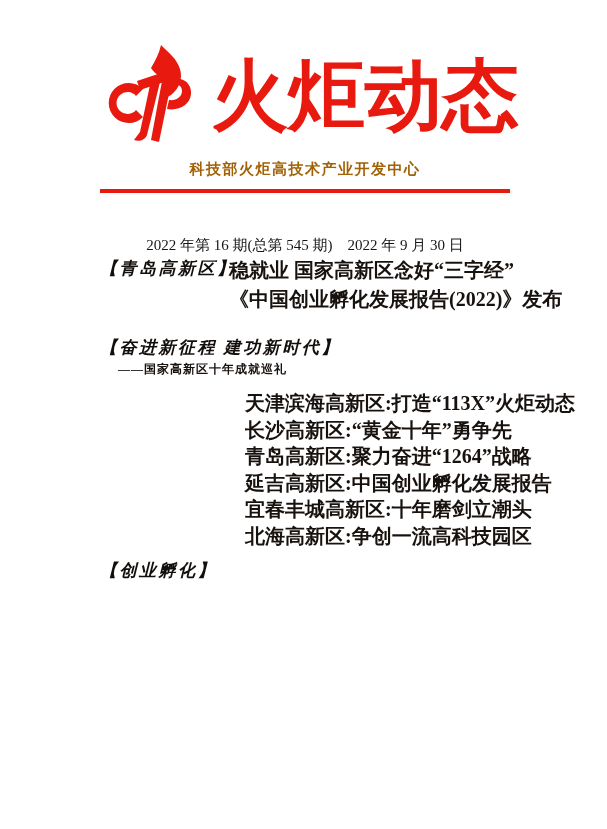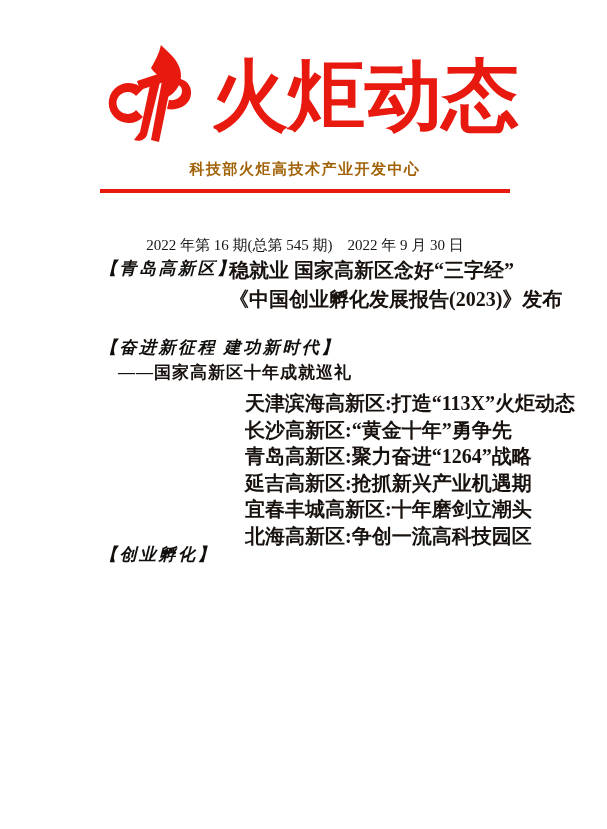--- a/index.html
+++ b/index.html
@@ -85,27 +85,27 @@
   }
   .items .item { white-space: nowrap; }
   #s1-label { top: 257px; }
   #s1-items { left: 229px; top: 256px; line-height: 29px; }
   #s2-label { top: 336px; }
   #s2-sub {
     position: absolute;
     left: 118px;
     top: 361px;
     font-weight: 700;
-    font-size: 17px;
+    font-size: 12px;
     letter-spacing: 1px;
     color: #18120f;
     white-space: nowrap;
   }
   #s2-items { left: 245px; top: 390px; line-height: 26.6px; }
-  #s3-label { top: 543px; font-style: italic; }
+  #s3-label { top: 559px; font-style: italic; }
   #s3-items { left: 228px; top: 559px; line-height: 29px; }
 </style>
 </head>
 <body>
 
 <div class="page">
 
   <svg class="logo" viewBox="0 0 100 108" aria-hidden="true">
     <g fill="currentColor">
 
@@ -127,29 +127,29 @@
 
   <div class="org-line">科技部火炬高技术产业开发中心</div>
 
   <div class="red-rule"></div>
 
   <div class="issue-line">2022 年第 16 期(总第 545 期)　2022 年 9 月 30 日</div>
 
   <div class="sec-label" id="s1-label">【青岛高新区】</div>
   <div class="items" id="s1-items">
     <div class="item">稳就业 国家高新区念好“三字经”</div>
-    <div class="item">《中国创业孵化发展报告(2023)》发布</div>
+    <div class="item">《中国创业孵化发展报告(2022)》发布</div>
   </div>
 
   <div class="sec-label" id="s2-label">【奋进新征程 建功新时代】</div>
   <div id="s2-sub">——国家高新区十年成就巡礼</div>
   <div class="items" id="s2-items">
     <div class="item">天津滨海高新区:打造“113X”火炬动态</div>
     <div class="item">长沙高新区:“黄金十年”勇争先</div>
     <div class="item">青岛高新区:聚力奋进“1264”战略</div>
-    <div class="item">延吉高新区:抢抓新兴产业机遇期</div>
+    <div class="item">延吉高新区:中国创业孵化发展报告</div>
     <div class="item">宜春丰城高新区:十年磨剑立潮头</div>
     <div class="item">北海高新区:争创一流高科技园区</div>
   </div>
 
   <div class="sec-label" id="s3-label">【创业孵化】</div>
 
 </div>
 
 </body></html>

